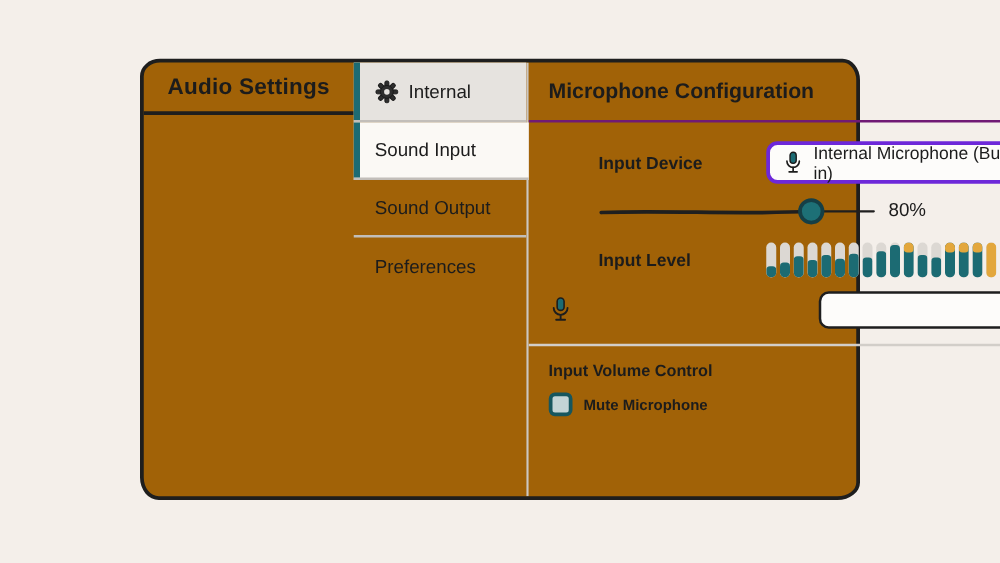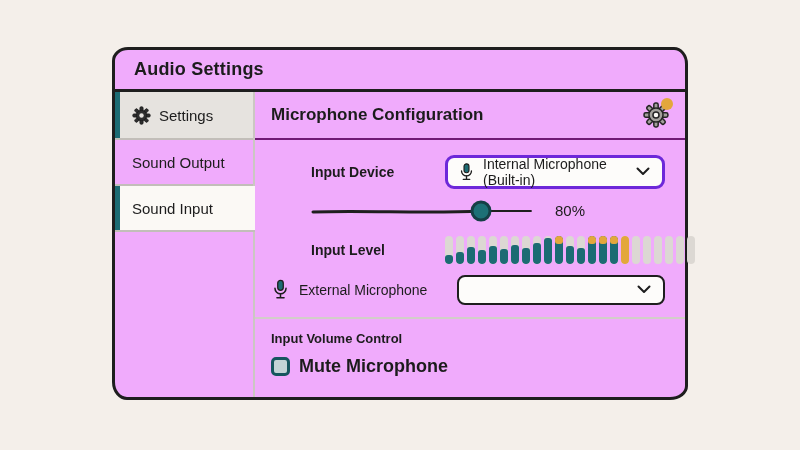--- a/index.html
+++ b/index.html
@@ -1,23 +1,23 @@
 <!DOCTYPE html>
 <html><head>
 <meta charset="utf-8">
 <style>
   html,body{margin:0;padding:0;}
   body{width:800px;height:450px;overflow:hidden;background:#f4efea;
        font-family:"Liberation Sans","DejaVu Sans",sans-serif;color:#1c1c1c;}
   .stage{position:relative;width:800px;height:450px;}
 
   .window{position:absolute;left:112px;top:47px;width:576px;height:353px;
-    background:#f0abfc;border:3px solid #1e1e1e;box-sizing:border-box;
+    background:#a16207;border:3px solid #1e1e1e;box-sizing:border-box;
     border-radius:16px 14px 18px 15px / 14px 17px 14px 18px;
-    display:flex;flex-direction:column;}
+    display:flex;flex-direction:row;}
 
   .titlebar{height:39px;flex:none;border-bottom:3px solid #1e1e1e;
     display:flex;align-items:center;padding:0 19px;}
   .win-title{font-size:18px;font-weight:700;letter-spacing:.2px;}
 
   .body{flex:1;display:flex;min-height:0;}
 
   
   .sidebar{width:140px;flex:none;border-right:2px solid #cbc7c2;box-sizing:border-box;
     border-bottom-left-radius:14px;}
@@ -42,21 +42,21 @@
   .content{flex:1;padding:12px 20px 0 16px;display:flex;flex-direction:column;}
   .row{display:grid;grid-template-columns:134px 1fr;align-items:center;height:39px;margin-left:40px;}
   .row-label{font-size:14px;font-weight:600;}
 
   .select-primary{height:34px;box-sizing:border-box;border:3px solid #6d28d9;border-radius:9px;
     background:#fdfcfa;display:flex;align-items:center;gap:8px;padding:0 12px 0 10px;
     cursor:pointer;}
   .select-primary .sel-text{font-size:14px;}
   .chev{margin-left:auto;display:flex;align-items:center;}
 
-  .slider{display:flex;align-items:center;gap:22px;}
+  .slider{display:flex;align-items:center;gap:10px;}
   .track-wrap{position:relative;width:222px;height:26px;flex:none;}
   .knob{position:absolute;top:50%;width:21px;height:21px;border-radius:50%;
     background:#1d7076;border:3px solid #153f46;box-sizing:border-box;
     transform:translate(-50%,-50%);cursor:grab;}
   .slider-value{flex:1;text-align:right;font-size:15px;font-weight:500;padding-right:4px;}
 
   .meter{display:flex;align-items:flex-end;gap:3px;height:28px;}
   .bar{position:relative;width:8px;height:100%;background:#dcd8d3;border-radius:4px;
     overflow:hidden;flex:none;}
   .bar-fill{position:absolute;bottom:0;left:0;right:0;border-radius:3px;}
@@ -68,21 +68,21 @@
     border:2.5px solid #1e1e1e;border-radius:8px;background:#fdfcfa;
     display:flex;align-items:center;padding:0 12px;cursor:pointer;}
   .select-secondary .sel-text{font-size:14px;flex:1;}
 
   .divider{border-top:2px solid #d2cec9;margin:7px -20px 0 -16px;}
   .section{padding-top:12px;}
   .section-title{font-size:13px;font-weight:700;}
   .mute-row{display:flex;align-items:center;gap:9px;margin-top:10px;}
   .checkbox{width:19px;height:19px;box-sizing:border-box;border:3px solid #16565e;
     border-radius:5px;background:#c3d4d6;cursor:pointer;}
-  .mute-label{font-size:18px;font-weight:600;}
+  .mute-label{font-size:12px;font-weight:600;}
   svg{display:block;}
 </style>
 </head>
 <body>
 
 <div class="stage">
   <div class="window">
 
     <div class="titlebar">
       <span class="win-title">Audio Settings</span>
@@ -97,27 +97,30 @@
               <g fill="#2e2e2e" stroke="#1a1a1a" stroke-width="1">
                 <rect x="10" y="1" width="4" height="22" rx="1.6"></rect>
                 <rect x="1" y="10" width="22" height="4" rx="1.6"></rect>
                 <rect x="10" y="1" width="4" height="22" rx="1.6" transform="rotate(45 12 12)"></rect>
                 <rect x="10" y="1" width="4" height="22" rx="1.6" transform="rotate(-45 12 12)"></rect>
                 <circle cx="12" cy="12" r="6.5"></circle>
                 <circle cx="12" cy="12" r="2.8" fill="#e6e3df" stroke="none"></circle>
               </g>
             </svg>
           </span>
-          <span>Settings</span>
+          <span>Internal</span>
+        </div>
+        <div class="side-item accent selected">
+          <span>Sound Input</span>
         </div>
         <div class="side-item">
           <span>Sound Output</span>
         </div>
-        <div class="side-item accent selected">
-          <span>Sound Input</span>
+        <div class="side-item last">
+          <span>Preferences</span>
         </div>
       </div>
 
       <div class="main">
         <div class="main-header">
           <span class="main-title">Microphone Configuration</span>
           <div class="gear-wrap">
             <span>
               <svg viewBox="0 0 24 24" width="26" height="26">
                 <g fill="#a3a09c" stroke="#242424" stroke-width="1.4">
@@ -238,21 +241,20 @@
 
           <div class="row-ext">
             <span>
               <svg viewBox="0 0 24 26" width="19" height="23">
                 <rect x="8.5" y="1.5" width="7" height="12.5" rx="3.5" fill="#1c6b73" stroke="#1d1d1d" stroke-width="1.6"></rect>
                 <path d="M5 11.5 a7 7 0 0 0 14 0" fill="none" stroke="#1d1d1d" stroke-width="1.9" stroke-linecap="round"></path>
                 <line x1="12" y1="18.5" x2="12" y2="22.5" stroke="#1d1d1d" stroke-width="1.9" stroke-linecap="round"></line>
                 <line x1="7.5" y1="23.5" x2="16.5" y2="23.5" stroke="#1d1d1d" stroke-width="1.9" stroke-linecap="round"></line>
               </svg>
             </span>
-            <span class="ext-label">External Microphone</span>
             <div class="select-secondary">
               <span class="sel-text"></span>
               <span class="chev">
                 <svg width="14" height="9">
                     <polyline points="1.5,1.5 7,7 12.5,1.5" stroke="#1d1d1d" stroke-width="2" fill="none" stroke-linecap="round" stroke-linejoin="round"></polyline>
                   </svg>
               </span>
             </div>
           </div>
 

